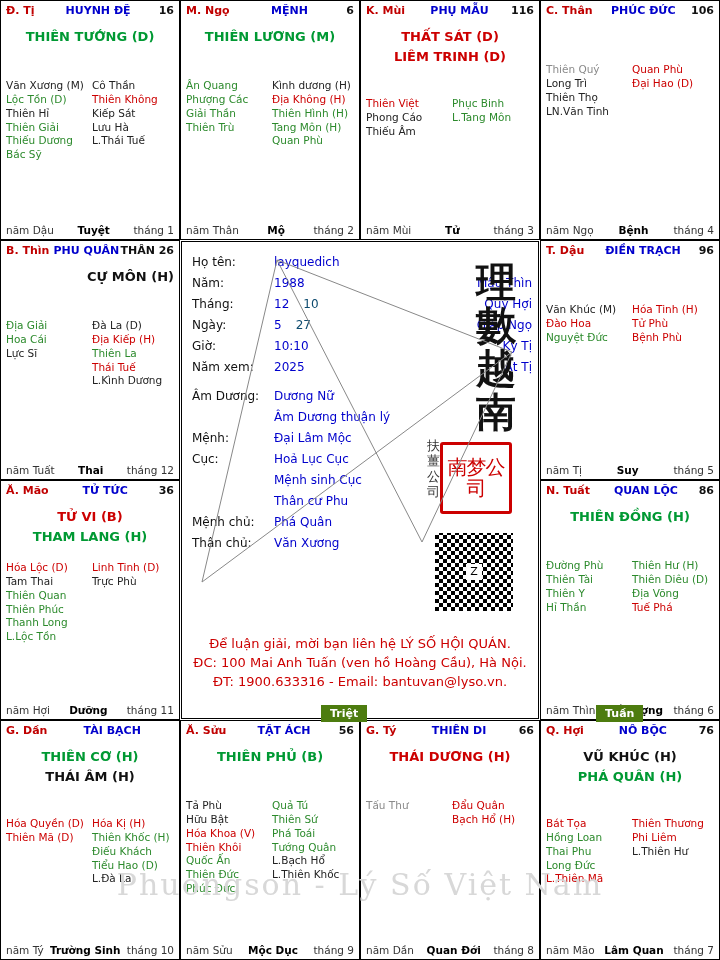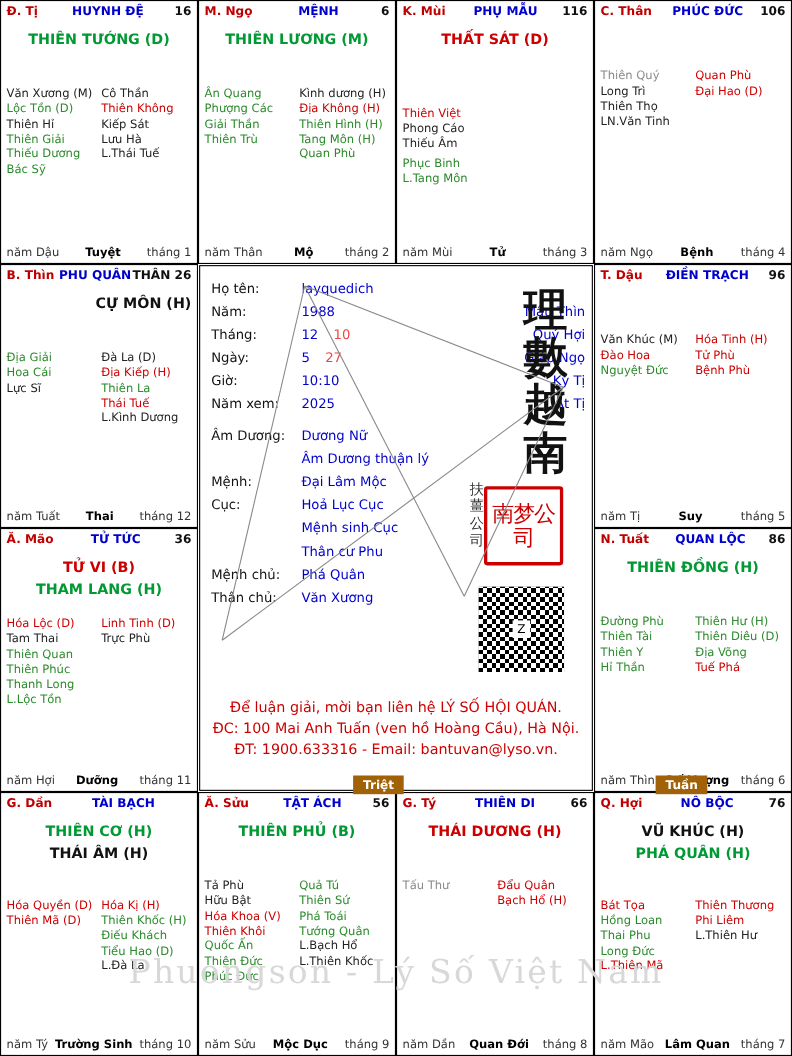--- a/index.html
+++ b/index.html
@@ -67,21 +67,21 @@
     background:#fff;
     overflow:hidden;
   }
   .info{
     position:absolute;left:10px;top:14px;width:340px;
     font-size:12px;line-height:1.0;
   }
   .row{display:flex;align-items:flex-start;margin-bottom:9px;}
   .row .lbl{width:82px;color:#111;}
   .row .val{color:#0000cc;font-weight:normal;}
-  .row .val2{color:#ef4444;margin-left:14px;}
+  .row .val2{color:#0c4a6e;margin-left:14px;}
   .row .v-right{color:#0000cc;margin-left:auto;}
   .bigchi{
     position:absolute;right:22px;top:18px;
     font-family:"DejaVu Serif", serif;
     font-size:40px;color:#111;line-height:1.08;text-align:center;
     font-weight:bold;
   }
   .stamp{
     position:absolute;right:26px;top:200px;width:66px;height:66px;
     border:3px solid #cc0000;border-radius:3px;
@@ -104,21 +104,21 @@
     border:3px solid #fff;
   }
   .qr .qctr{position:absolute;left:50%;top:50%;transform:translate(-50%,-50%);
     background:#fff;color:#000;font-size:11px;width:16px;height:16px;text-align:center;line-height:16px;}
   .contact{
     position:absolute;left:8px;right:8px;bottom:26px;
     color:#cc0000;font-size:13px;line-height:1.45;text-align:center;
   }
   .crosslines{position:absolute;left:0;top:0;width:358px;height:478px;}
   .badge{
-    position:absolute;background:#a16207;color:#fff;font-weight:bold;
+    position:absolute;background:#4d7c0f;color:#fff;font-weight:bold;
     font-size:11px;padding:2px 9px;z-index:8;
   }
   #trietBadge{left:321px;top:705px;}
   #tuanBadge{left:596px;top:705px;}
   .watermark{
     position:absolute;left:0;right:0;bottom:58px;
     text-align:center;color:#d8d8d8;font-size:30px;
     font-family:"DejaVu Serif", serif;
     letter-spacing:2px;z-index:1;pointer-events:none;
   }
@@ -190,22 +190,23 @@
       </div>
     </div>
     <div class="cell">
       <div class="hdr">
         <span class="chi">K. Mùi</span>
         <span class="cung">PHỤ MẪU</span>
         <span class="num">116</span>
       </div>
       <div class="main-stars">
         <div class="red">THẤT SÁT (D)</div>
-      </div>
-      <div class="starcols" style="top: 96px; flex-direction: column;">
+        <div class="red">LIÊM TRINH (D)</div>
+      </div>
+      <div class="starcols" style="top: 96px;">
         <div class="col">
           <div class="s-red">Thiên Việt</div>
           <div class="s-dark">Phong Cáo</div>
           <div class="s-dark">Thiếu Âm</div>
         </div>
         <div class="col">
           <div class="s-green">Phục Binh</div>
           <div class="s-green">L.Tang Môn</div>
         </div>
       </div>

